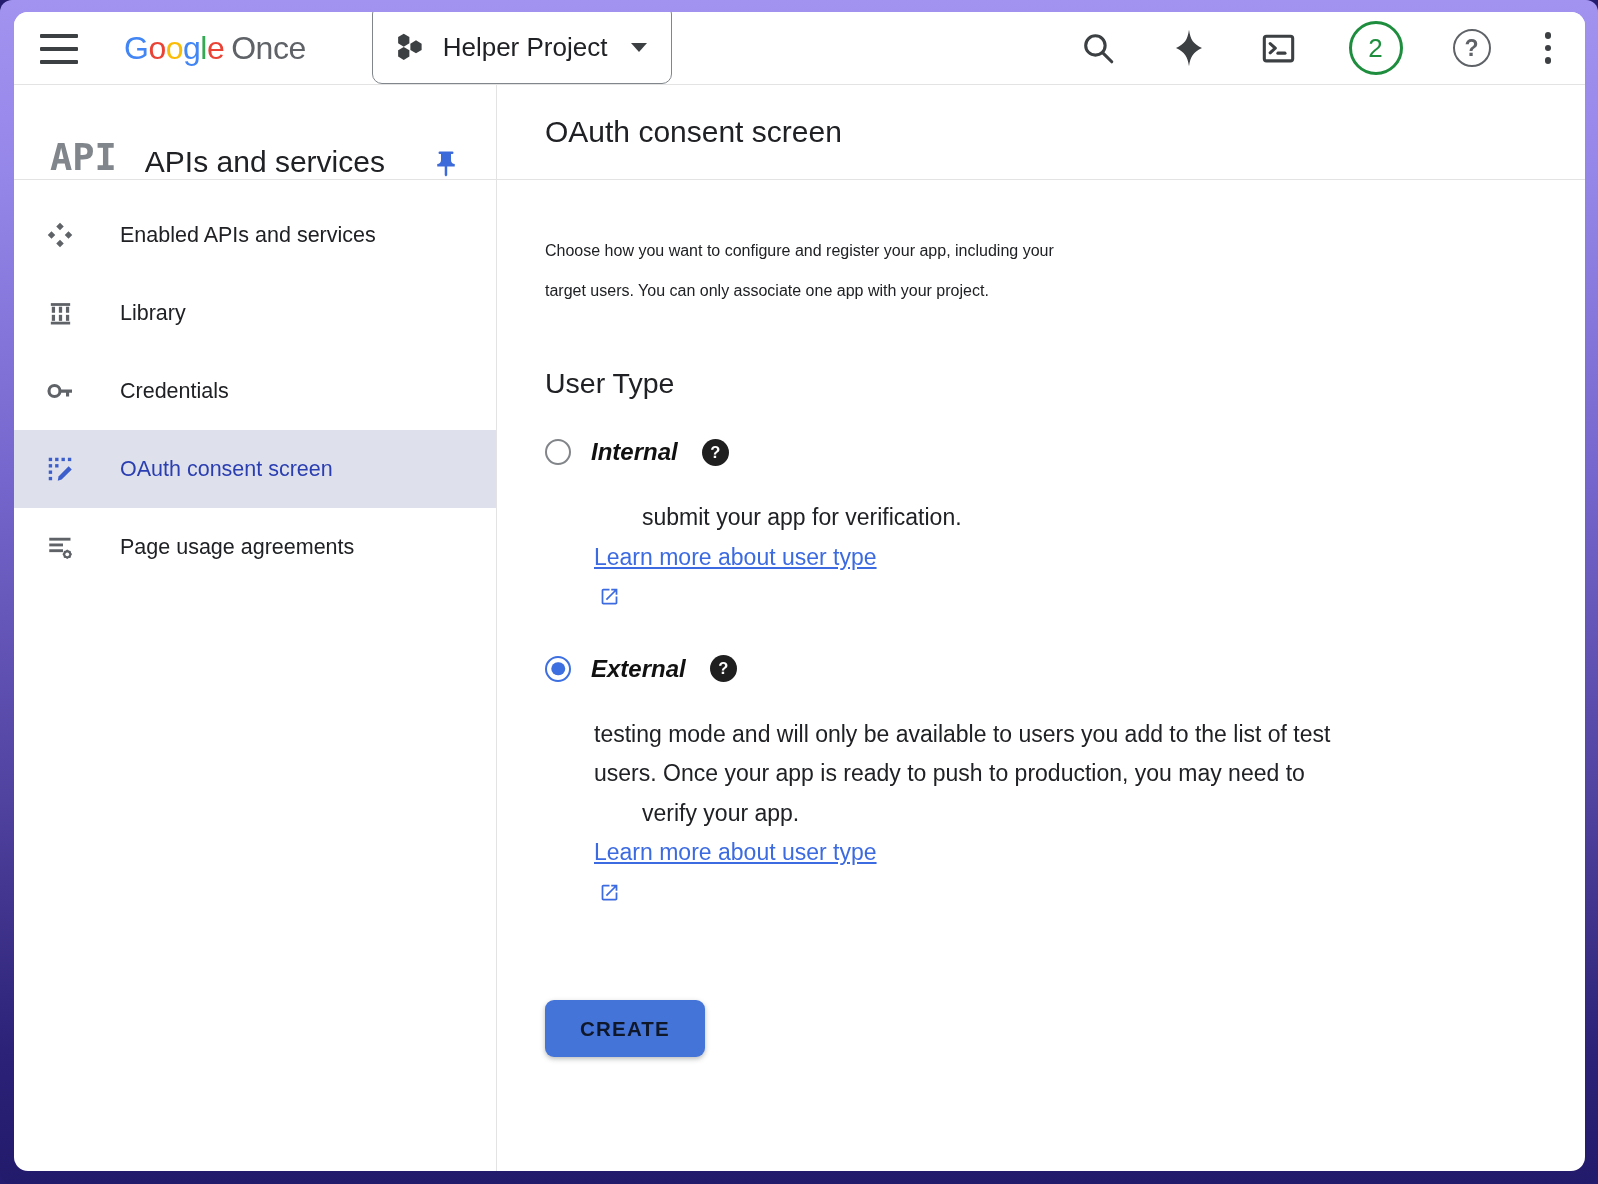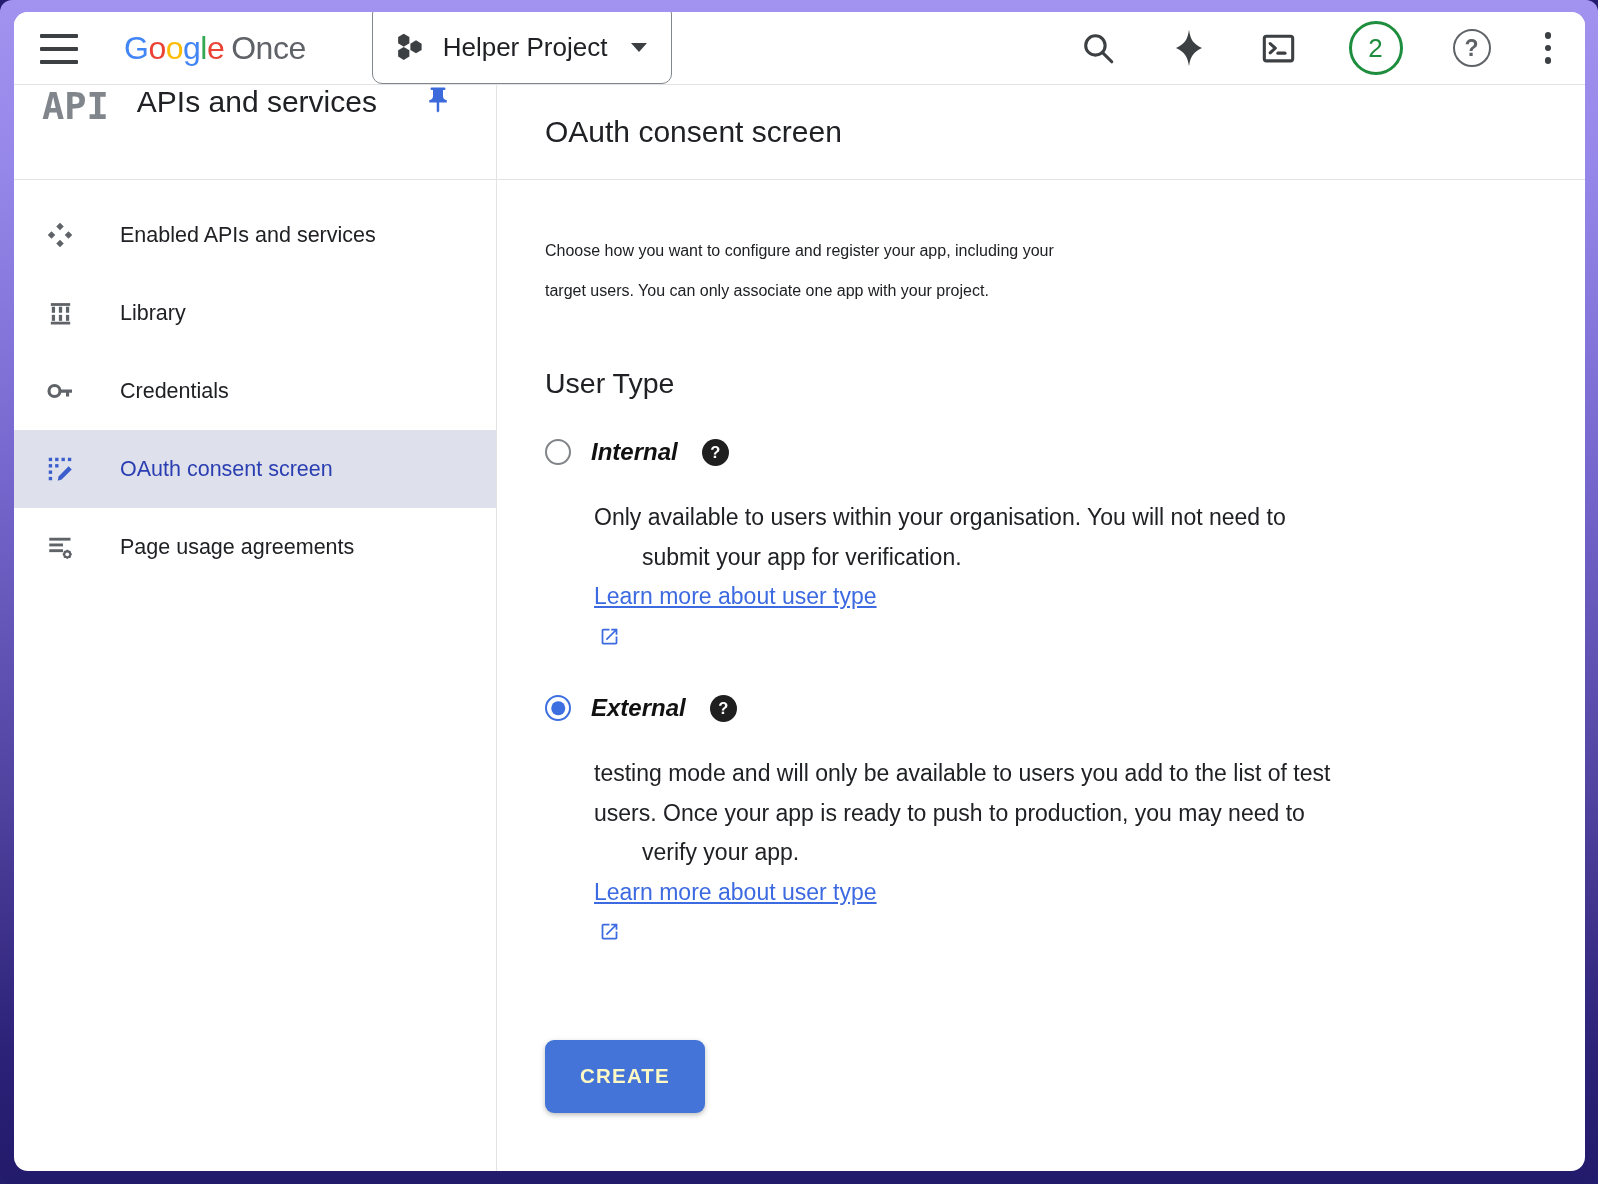--- a/index.html
+++ b/index.html
@@ -60,21 +60,21 @@
   .help-circle {
     width: 38px; height: 38px; border: 2.6px solid #5f6368; border-radius: 50%;
     display: flex; align-items: center; justify-content: center;
     color: #5f6368; font-size: 23px; font-weight: bold; cursor: pointer;
   }
   .kebab { display: flex; flex-direction: column; gap: 6px; cursor: pointer; padding: 4px; }
   .kebab i { width: 6.5px; height: 6.5px; border-radius: 50%; background: #3c4043; }
   
   .header-row { height: 95px; flex: 0 0 95px; display: flex; border-bottom: 1px solid #e3e3e3; }
   .header-left { width: 483px; flex: 0 0 483px; border-right: 1px solid #e3e3e3;
-    display: flex; align-items: flex-start; padding-left: 28px; }
+    display: flex; align-items: flex-end; padding-left: 36px; }
   .api-logo { font-family: "DejaVu Sans Mono", monospace; font-weight: bold;
     font-size: 37px; color: #80868b; letter-spacing: 0px; }
   .panel-title { font-size: 30px; color: #202124; margin-left: 28px; }
   .pin-btn { margin-left: 46px; cursor: pointer; display: flex; align-items: center; }
   .header-main { flex: 1; display: flex; align-items: center; padding-left: 48px; }
   .page-title { font-size: 30px; color: #202124; font-weight: 400; }
   
   .body-row { flex: 1; display: flex; min-height: 0; }
   .sidebar { width: 483px; flex: 0 0 483px; border-right: 1px solid #e3e3e3; padding-top: 16px; }
   .nav-item { height: 78px; display: flex; align-items: center; padding-left: 30px; cursor: pointer; }
@@ -99,21 +99,21 @@
   .qmark { margin-left: 24px; width: 27px; height: 27px; border-radius: 50%;
     background: #1f1f1f; color: #fff; font-size: 16.5px; font-weight: bold;
     display: flex; align-items: center; justify-content: center; cursor: pointer; }
   .desc { margin-left: 49px; margin-top: 32px; font-size: 23px; line-height: 39.5px; color: #202124; }
   .desc .lastline { display: block; }
   .desc .lastline > span { display: inline; margin-left: 48px; }
   a.learn-link { color: #3c6ae0; text-decoration: underline; cursor: pointer; }
   .ext-icon { vertical-align: -3px; margin-left: 5px; }
   .create-btn {
     margin-top: 88px; display: inline-flex; align-items: center; justify-content: center;
-    height: 73px; padding: 0 35px; background: #4574d9; color: #fef9c3;
+    height: 57px; padding: 0 35px; background: #4574d9; color: #0f172a;
     font-family: "Liberation Sans", sans-serif; font-size: 20.5px; font-weight: bold;
     letter-spacing: 1.2px; border: none; border-radius: 9px; cursor: pointer;
     box-shadow: 0 2px 5px rgba(60,64,67,.35);
   }
 </style>
 </head>
 <body>
 
 <div class="frame">
   <div class="window">
@@ -264,21 +264,20 @@
 
         <h2 class="section-title">User Type</h2>
 
         
         <div class="option-row">
           <span class="radio"></span>
           <span class="option-label">Internal</span>
           <span class="qmark">?</span>
         </div>
         <p class="desc">
-          <span>Only available to users within your organisation. You will not need to</span>
           <span class="lastline">
             <span>submit your app for verification. </span><a class="learn-link"><span>Learn more about user type</span><svg class="ext-icon" width="21" height="21" viewBox="0 0 24 24" fill="currentColor">
                   <path d="M19 19H5V5h7V3H5c-1.1 0-2 .9-2 2v14c0 1.1.9 2 2 2h14c1.1 0 2-.9 2-2v-7h-2v7zM14 3v2h3.59l-9.83 9.83 1.41 1.41L19 6.41V10h2V3h-7z"></path>
                 </svg></a>
           </span>
         </p>
 
         
         <div class="option-row">
           <span class="radio checked"></span>

